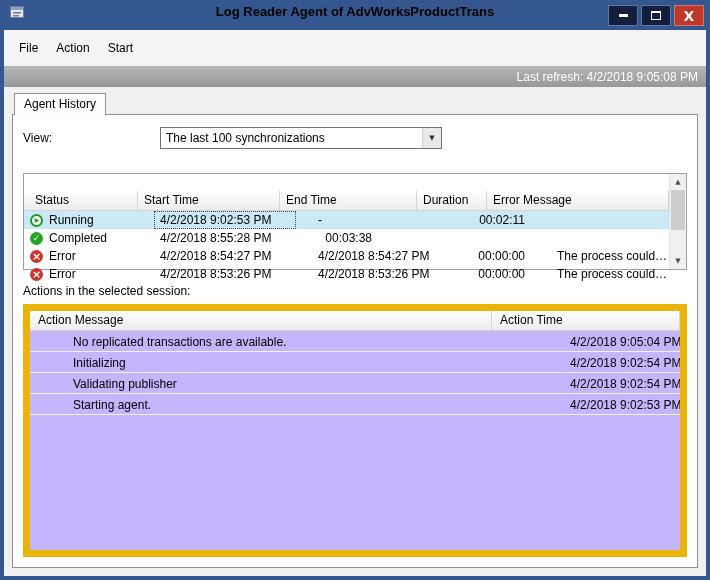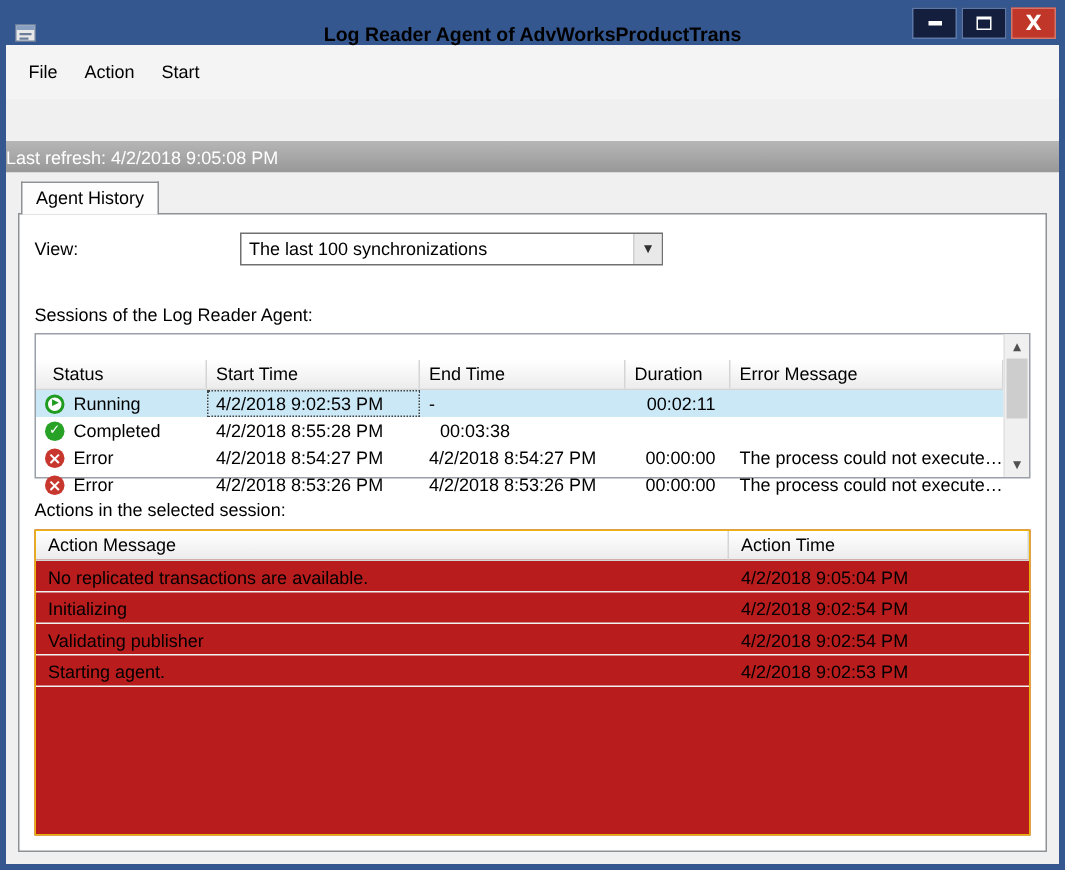--- a/index.html
+++ b/index.html
@@ -13,21 +13,21 @@
   .window {
     width: 710px; height: 580px;
     border: 4px solid #35578f;
     background: #f0f0f0;
     display: flex; flex-direction: column;
     position: relative;
   }
   
   .titlebar {
     height: 26px; background: #35578f;
-    display: flex; align-items: flex-end;
+    display: flex; align-items: flex-start;
     position: relative; flex-shrink: 0;
   }
   .titlebar .win-icon { margin-left: 4px; width: 18px; height: 16px; display: flex; align-items: center; justify-content: center; }
   .titlebar .title {
     position: absolute; left: 0; right: 0; text-align: center;
     font-size: 13px; font-weight: bold; color: #000; pointer-events: none;
   }
   .caption-buttons { position: absolute; right: 2px; top: 1px; display: flex; gap: 3px; z-index: 3; }
   .cap-btn {
     width: 30px; height: 21px; display: flex; align-items: center; justify-content: center;
@@ -40,22 +40,22 @@
   .glyph-close { color: #fff; font-weight: bold; font-size: 14px; line-height: 1; font-family: "DejaVu Sans", sans-serif; }
   
   .menubar {
     height: 36px; background: #f4f4f4; display: flex; align-items: center;
     padding-left: 6px; flex-shrink: 0;
   }
   .menu-item { padding: 4px 9px; }
   
   .refreshbar {
     height: 21px; background: linear-gradient(#b6b6b6, #989898);
-    color: #fff; display: flex; align-items: center; 
-    padding-right: 8px; flex-shrink: 0; margin-top: 28px;
+    color: #fff; display: flex; align-items: center; justify-content: flex-end;
+    padding-right: 8px; flex-shrink: 0;
   }
   
   .content { flex: 1; background: #f0f0f0; padding: 6px 8px 8px; display: flex; flex-direction: column; min-height: 0; }
   .tabstrip { display: flex; padding-left: 2px; flex-shrink: 0; }
   .tab {
     background: #fdfdfd; border: 1px solid #8f9294; border-bottom: none;
     padding: 3px 9px 4px; margin-bottom: -1px; position: relative; z-index: 2;
   }
   .panel {
     flex: 1; background: #fff; border: 1px solid #8f9294;
@@ -81,21 +81,21 @@
   }
   .grid { flex: 1; min-width: 0; display: flex; flex-direction: column; margin-top: 17px; }
   .grid-header { display: flex; height: 20px; background: linear-gradient(#ffffff, #ececec); border-bottom: 1px solid #d5d5d5; flex-shrink: 0; }
   .gh-cell { border-right: 1px solid #d5d5d5; padding-left: 6px; line-height: 19px; overflow: hidden; white-space: nowrap; }
   .gh-cell:first-child { padding-left: 11px; }
   .col-status   { width: 114px; flex-shrink: 0; }
   .col-start    { width: 142px; flex-shrink: 0; }
   .col-end      { width: 137px; flex-shrink: 0; }
   .col-duration { width: 70px;  flex-shrink: 0; }
   .col-error    { flex: 1; min-width: 0; }
-  .grid-row { display: flex; height: 18px; align-items: center; }
+  .grid-row { display: flex; height: 18px; align-items: center; gap: 16px; }
   .grid-row.selected { background: #cbe8f6; }
   .cell { padding-left: 6px; white-space: nowrap; overflow: hidden; height: 18px; line-height: 18px; }
   .cell.col-status { display: flex; align-items: center; gap: 6px; }
   .cell.col-duration { text-align: right; padding-right: 10px; }
   .cell.col-error { text-overflow: ellipsis; }
   .focus-cell { outline: 1px dotted #444; outline-offset: -1px; }
   .status-icon {
     width: 13px; height: 13px; border-radius: 50%; flex-shrink: 0;
     display: inline-flex; align-items: center; justify-content: center;
     font-family: "DejaVu Sans", sans-serif;
@@ -109,27 +109,27 @@
   
   .scrollbar { width: 17px; background: #f0f0f0; border-left: 1px solid #e2e2e2; position: relative; flex-shrink: 0; }
   .sb-btn {
     height: 16px; display: flex; align-items: center; justify-content: center;
     font-size: 7px; color: #505050; font-family: "DejaVu Sans", sans-serif; background: #f0f0f0;
   }
   .sb-btn.down { position: absolute; bottom: 0; left: 0; right: 0; }
   .sb-thumb { position: absolute; top: 16px; left: 1px; right: 1px; height: 40px; background: #cdcdcd; }
   
   .actions-table {
-    flex: 1; border: 1px solid #eab308; background: #b91c1c;
+    flex: 1; border: 7px solid #eab308; background: #c4b5fd;
     display: flex; flex-direction: column; min-height: 0; margin-top: 1px;
   }
   .col-msg  { width: 462px; flex-shrink: 0; }
   .col-time { flex: 1; min-width: 0; }
   .action-row { display: flex; height: 21px; border-bottom: 1px solid #f1f1f1; align-items: center; }
-  .action-row .cell { padding-left: 8px; line-height: 21px; }
+  .action-row .cell { padding-left: 8px; line-height: 21px; margin-left: 35px; }
   .gh-cell.col-msg { padding-left: 8px; }
   .gh-cell.col-time { padding-left: 8px; }
 </style>
 </head>
 <body>
 
 <div class="window">
 
   <div class="titlebar">
     <span class="win-icon">
@@ -172,21 +172,20 @@
     <div class="panel">
 
       <div class="view-row">
         <span class="view-label">View:</span>
         <div class="combo">
           <span>The last 100 synchronizations</span>
           <span class="combo-arrow">▼</span>
         </div>
       </div>
 
-      <div class="caption">Sessions of the Log Reader Agent:</div>
 
       <div class="sessions-table">
         <div class="grid">
           <div class="grid-header">
             <span class="gh-cell col-status">Status</span>
             <span class="gh-cell col-start">Start Time</span>
             <span class="gh-cell col-end">End Time</span>
             <span class="gh-cell col-duration">Duration</span>
             <span class="gh-cell col-error">Error Message</span>
           </div>

